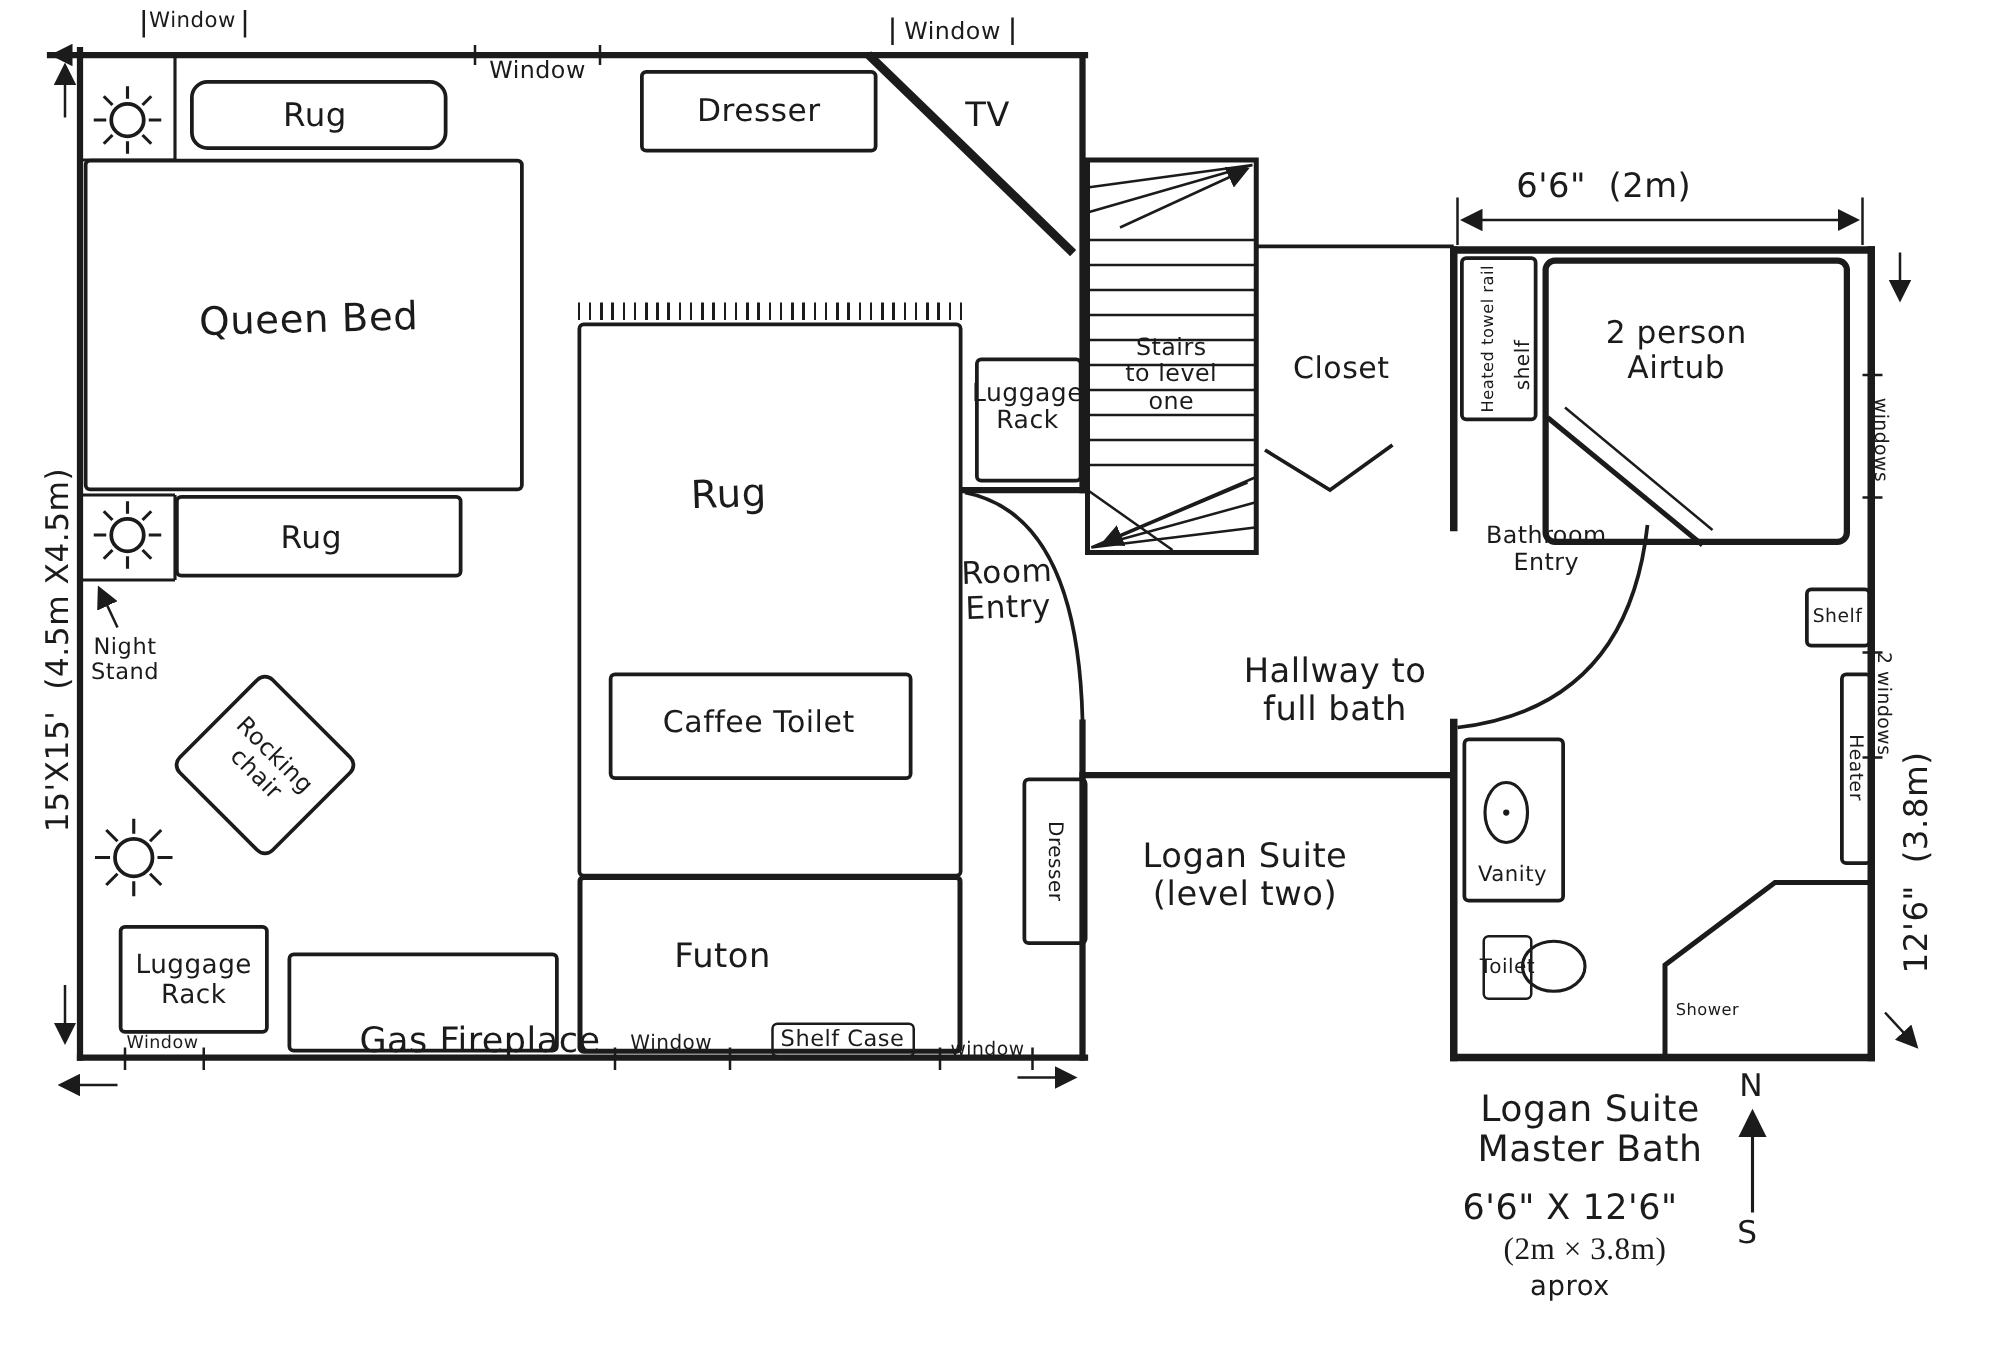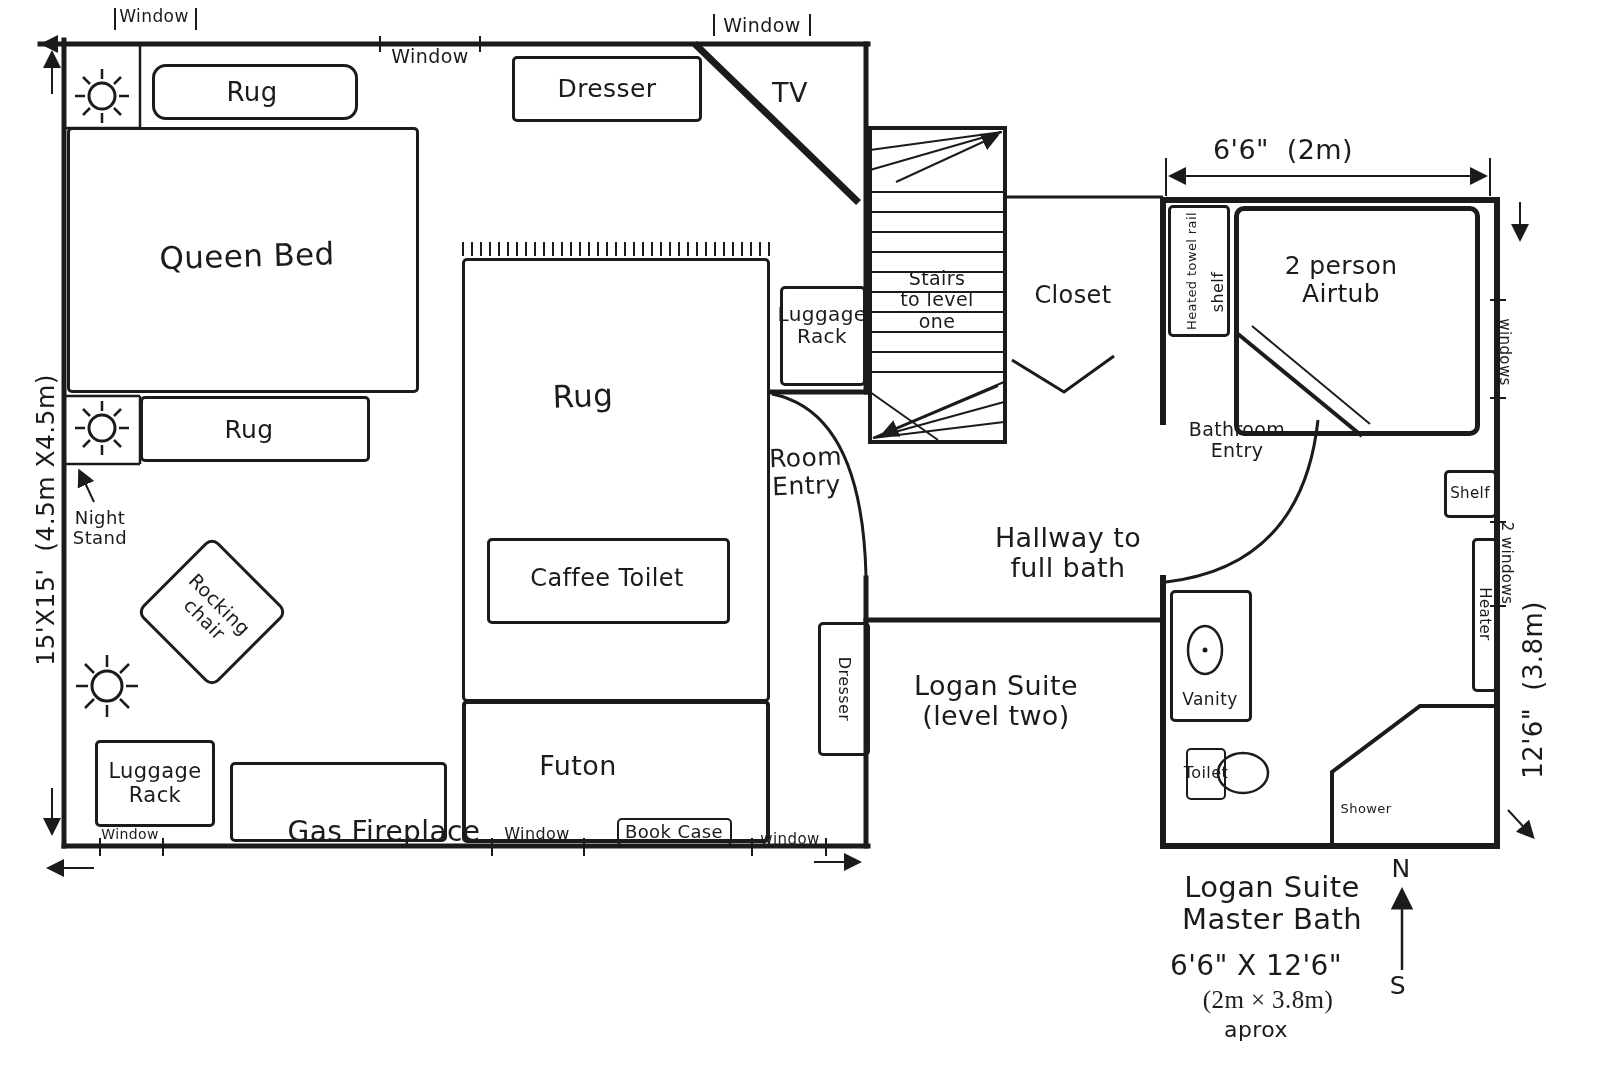--- a/index.html
+++ b/index.html
@@ -154,21 +154,21 @@
   <div class="label" style="left:252px;top:93px;font-size:26px;">Rug</div>
   <div class="label" style="left:247px;top:256px;font-size:31px;transform:translate(-50%,-50%) rotate(-1.5deg);">Queen Bed</div>
   <div class="label" style="left:249px;top:430px;font-size:25px;">Rug</div>
   <div class="label" style="left:100px;top:528px;font-size:18px;">Night
 Stand</div>
   <div class="label" style="left:155px;top:784px;font-size:21px;">Luggage
 Rack</div>
   <div class="label" style="left:130px;top:835px;font-size:14px;">Window</div>
   <div class="label" style="left:338px;top:832px;font-size:28px;margin-left:46px;">Gas Fireplace</div>
   <div class="label" style="left:578px;top:766px;font-size:27px;">Futon</div>
-  <div class="label" style="left:674px;top:832px;font-size:18px;">Book Case</div>
+  <div class="label" style="left:674px;top:832px;font-size:18px;">Shelf Case</div>
   <div class="label" style="left:537px;top:834px;font-size:16px;">Window</div>
   <div class="label" style="left:790px;top:839px;font-size:15px;">window</div>
   <div class="label" style="left:583px;top:396px;font-size:31px;transform:translate(-50%,-50%) rotate(-2deg);">Rug</div>
   <div class="label" style="left:607px;top:578px;font-size:24px;">Caffee Toilet</div>
   <div class="label" style="left:822px;top:325px;font-size:20px;">Luggage
 Rack</div>
   <div class="label" style="left:806px;top:472px;font-size:25px;transform:translate(-50%,-50%) rotate(-2deg);">Room
 Entry</div>
   <div class="label" style="left:937px;top:300px;font-size:19px;">Stairs
 to level

